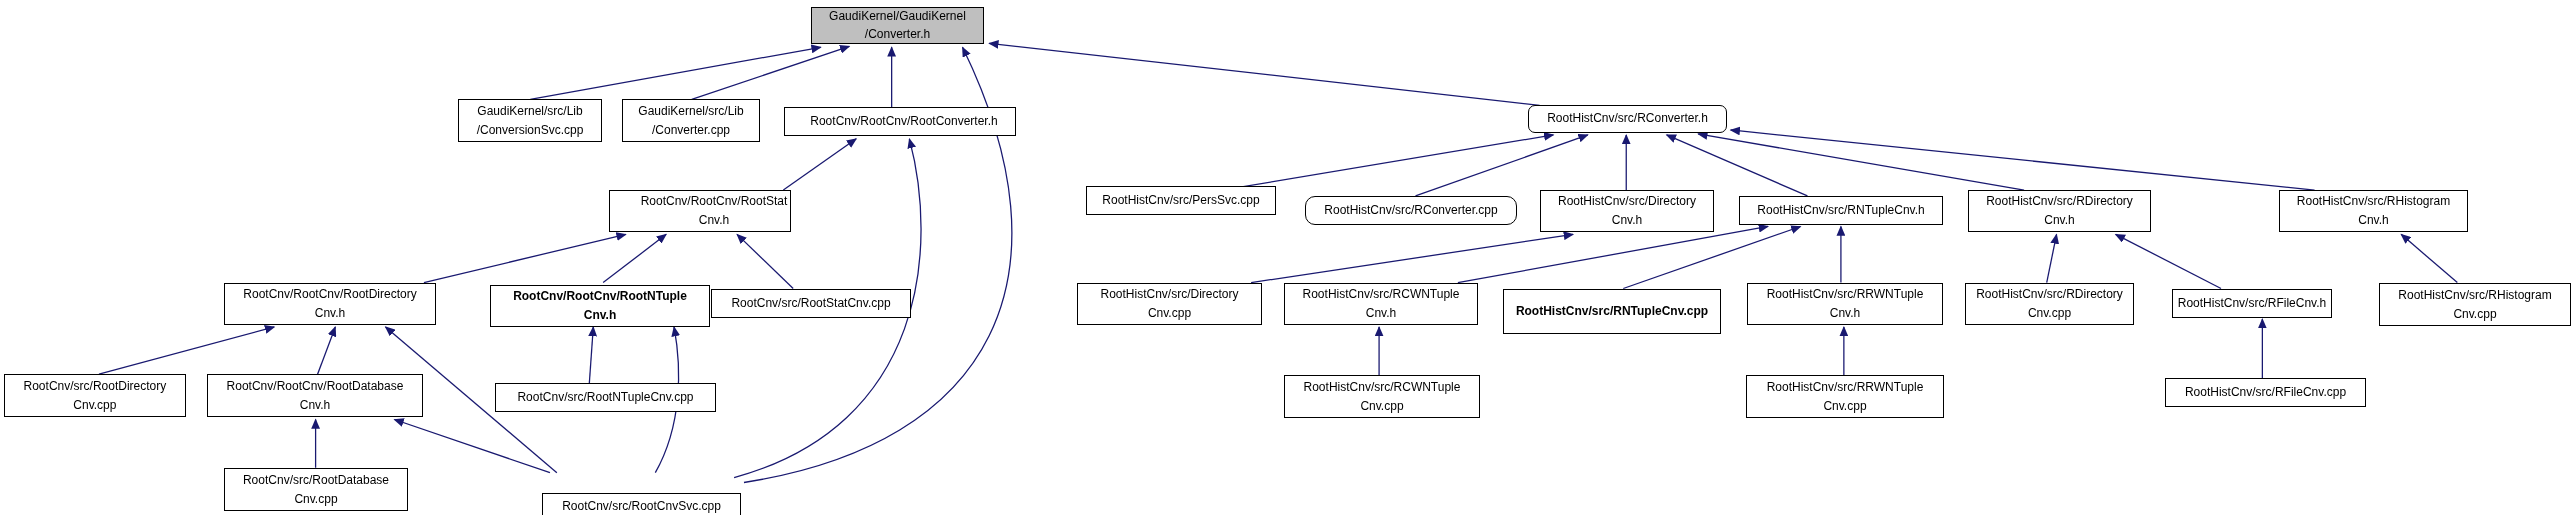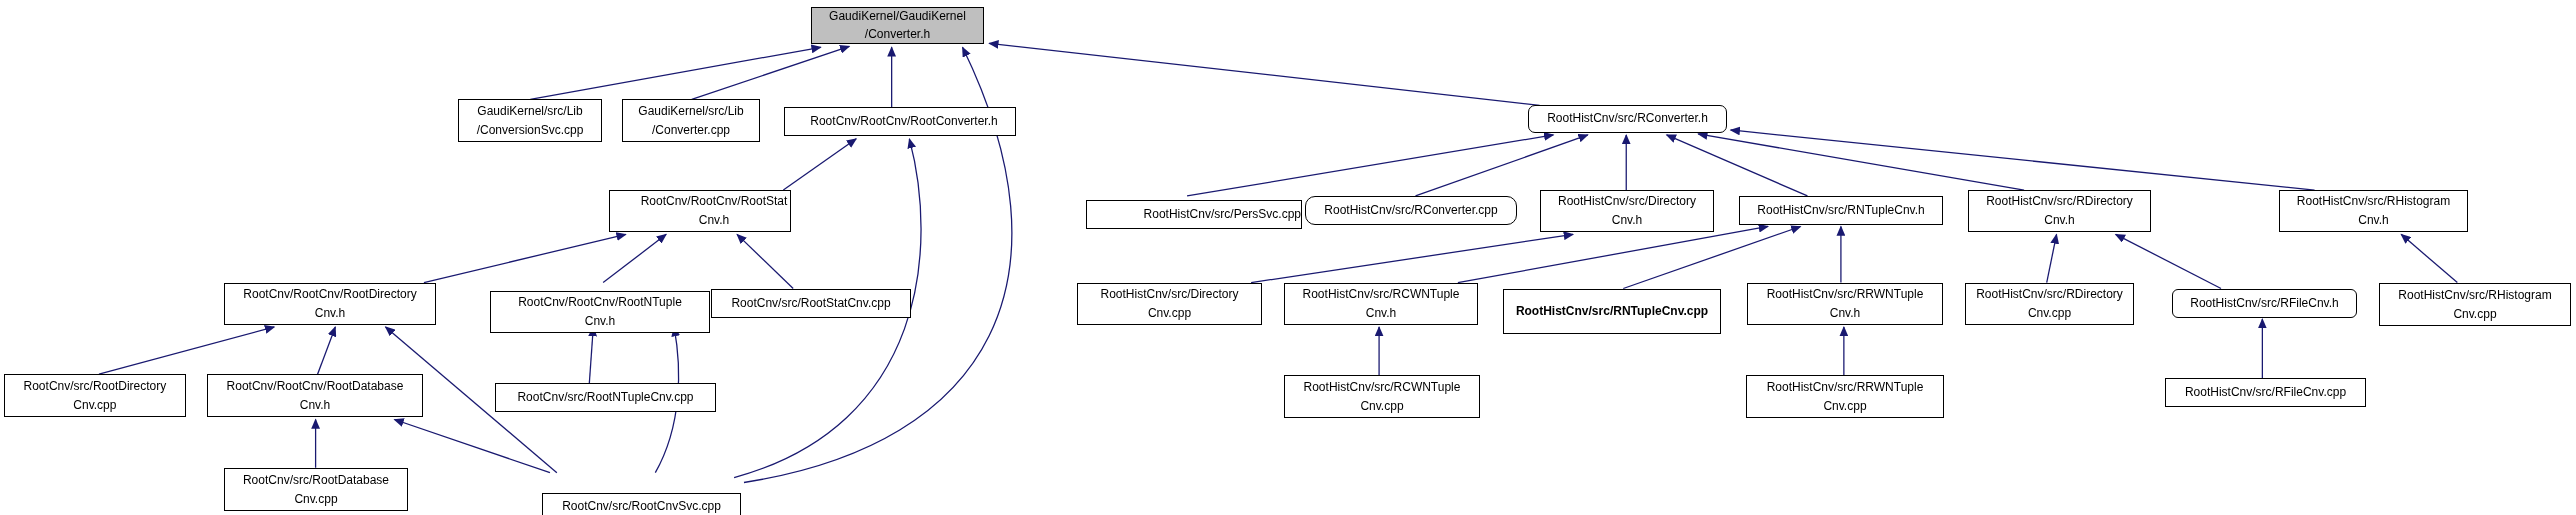--- a/index.html
+++ b/index.html
@@ -99,21 +99,21 @@
       <div class="node" style="left: 784px; top: 107px; width: 232px; height: 28.6px; padding-left: 8px;">
         <span>RootCnv/RootCnv/RootConverter.h</span>
       </div>
       <div class="node" style="left: 1528px; top: 105px; width: 199px; height: 27.6px; border-radius: 7px;">
         <span>RootHistCnv/src/RConverter.h</span>
       </div>
       <div class="node" style="left: 609px; top: 190px; width: 182px; height: 42px; padding-left: 28px;">
         <span>RootCnv/RootCnv/RootStat</span>
         <span>Cnv.h</span>
       </div>
-      <div class="node" style="left: 1086px; top: 200px; width: 216px; height: 28.6px; align-items: flex-end;">
+      <div class="node" style="left: 1086px; top: 186px; width: 190px; height: 28.6px;">
         <span>RootHistCnv/src/PersSvc.cpp</span>
       </div>
       <div class="node" style="left: 1305px; top: 196px; width: 212px; height: 28.6px; border-radius: 10px;">
         <span>RootHistCnv/src/RConverter.cpp</span>
       </div>
       <div class="node" style="left: 1540px; top: 190px; width: 174px; height: 42px;">
         <span>RootHistCnv/src/Directory</span>
         <span>Cnv.h</span>
       </div>
       <div class="node" style="left: 1739px; top: 196px; width: 204px; height: 28.6px;">
@@ -124,21 +124,21 @@
         <span>Cnv.h</span>
       </div>
       <div class="node" style="left: 2279px; top: 190px; width: 189px; height: 42px;">
         <span>RootHistCnv/src/RHistogram</span>
         <span>Cnv.h</span>
       </div>
       <div class="node" style="left: 224px; top: 283px; width: 212px; height: 42px;">
         <span>RootCnv/RootCnv/RootDirectory</span>
         <span>Cnv.h</span>
       </div>
-      <div class="node" style="left: 490px; top: 291px; width: 220px; height: 42px;">
+      <div class="node" style="left: 490px; top: 285px; width: 220px; height: 42px; font-weight: bold;">
         <span>RootCnv/RootCnv/RootNTuple</span>
         <span>Cnv.h</span>
       </div>
       <div class="node" style="left: 711px; top: 289px; width: 200px; height: 28.6px;">
         <span>RootCnv/src/RootStatCnv.cpp</span>
       </div>
       <div class="node" style="left: 1077px; top: 283px; width: 185px; height: 42px;">
         <span>RootHistCnv/src/Directory</span>
         <span>Cnv.cpp</span>
       </div>
@@ -150,21 +150,21 @@
         <span>RootHistCnv/src/RNTupleCnv.cpp</span>
       </div>
       <div class="node" style="left: 1747px; top: 283px; width: 196px; height: 42px;">
         <span>RootHistCnv/src/RRWNTuple</span>
         <span>Cnv.h</span>
       </div>
       <div class="node" style="left: 1965px; top: 283px; width: 169px; height: 42px;">
         <span>RootHistCnv/src/RDirectory</span>
         <span>Cnv.cpp</span>
       </div>
-      <div class="node" style="left: 2172px; top: 289px; width: 185px; height: 28.6px; border-radius: 6px;">
+      <div class="node" style="left: 2172px; top: 289px; width: 160px; height: 28.6px;">
         <span>RootHistCnv/src/RFileCnv.h</span>
       </div>
       <div class="node" style="left: 2379px; top: 283px; width: 192px; height: 43px;">
         <span>RootHistCnv/src/RHistogram</span>
         <span>Cnv.cpp</span>
       </div>
       <div class="node" style="left: 3.9px; top: 374px; width: 182px; height: 43px;">
         <span>RootCnv/src/RootDirectory</span>
         <span>Cnv.cpp</span>
       </div>

